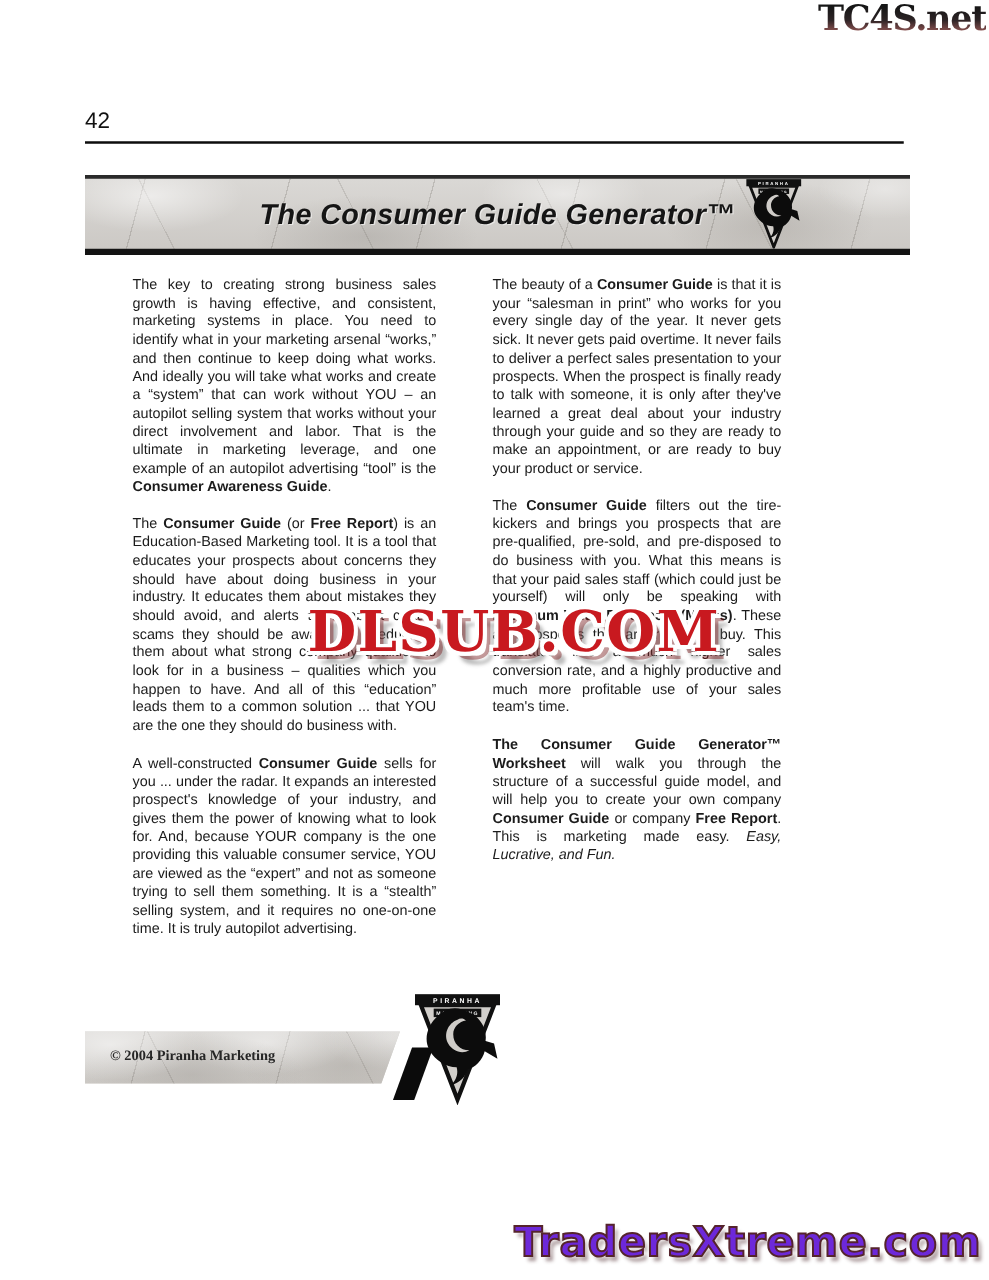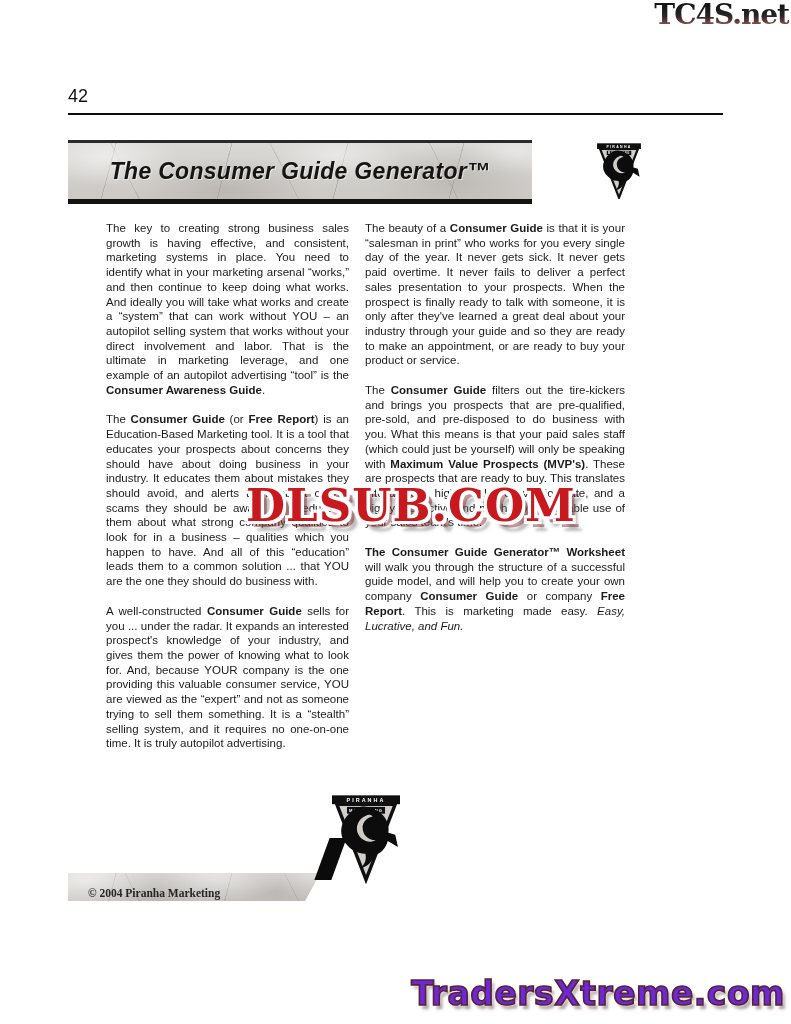--- a/index.html
+++ b/index.html
@@ -37,57 +37,57 @@
       radial-gradient(ellipse 110px 42px at 58% 22%, rgba(255,255,255,.45), transparent 60%),
       radial-gradient(ellipse 140px 58px at 83% 65%, rgba(118,112,104,.22), transparent 60%),
       radial-gradient(ellipse 90px 40px at 97% 15%, rgba(255,255,255,.4), transparent 60%),
       repeating-linear-gradient(105deg, transparent 0 46px, rgba(92,87,80,.22) 46px 47px, transparent 47px 112px),
       repeating-linear-gradient(63deg, transparent 0 63px, rgba(92,87,80,.17) 63px 64px, transparent 64px 142px),
       linear-gradient(#dad8d5,#ccc9c5);
   }
 
   
   .banner{
-    left:68px;top:140px;width:464px;height:56px;
+    left:68px;top:140px;width:660px;height:56px;
     border-top:3px solid #2a2a2a;border-bottom:5px solid #131313;
   }
   .banner .banner-title{
     width:100%;height:56px;display:flex;align-items:center;justify-content:center;
     font-size:23px;font-style:italic;font-weight:700;color:#151515;
     text-shadow:1px 1px 0 rgba(255,255,255,.55);
     letter-spacing:.3px;
   }
   .banner-logo{left:596px;top:142px;width:46px;height:57px;z-index:3;}
 
   
   .content{
     left:106px;top:221px;width:519px;
     display:flex;gap:16px;
     font-size:11.5px;line-height:14.7px;color:#1b1b1b;text-align:justify;
   }
   .col-left{width:243px;}
-  .col-right{flex:1;}
+  .col-right{flex:1;margin-left:29px;}
   .content p{margin:0 0 15px 0;}
   .content .b{font-weight:700;}
   .content .i{font-style:italic;}
 
   
   .dlsub{
     left:246px;top:481px;
     font-family:"DejaVu Serif",serif;font-weight:900;font-size:45px;line-height:1.1;
     letter-spacing:1px;color:#c8191f;z-index:9;
     text-shadow:
       -3px -3px 0 #fff, 3px -3px 0 #fff, -3px 3px 0 #fff, 3px 3px 0 #fff,
       -3px 0 0 #fff, 3px 0 0 #fff, 0 -3px 0 #fff, 0 3px 0 #fff,
       6px 6px 0 rgba(122,28,30,.45), 9px 10px 3px rgba(110,110,110,.45);
   }
 
   
   .footer-bar{
-    left:68px;top:873px;width:252px;height:28px;
+    left:68px;top:825px;width:252px;height:42px;
     clip-path:polygon(0 0,100% 0,calc(100% - 15px) 100%,0 100%);
   }
   .copyright{
     padding:14px 0 0 20px;
     font-family:"Liberation Serif",serif;font-size:11.5px;font-weight:600;color:#262626;
   }
   .footer-slash{
     left:322px;top:838px;width:17px;height:42px;background:#0b0b0b;transform:skewX(-20deg);
   }
   .footer-logo{left:332px;top:791px;width:68px;height:93px;z-index:3;}

